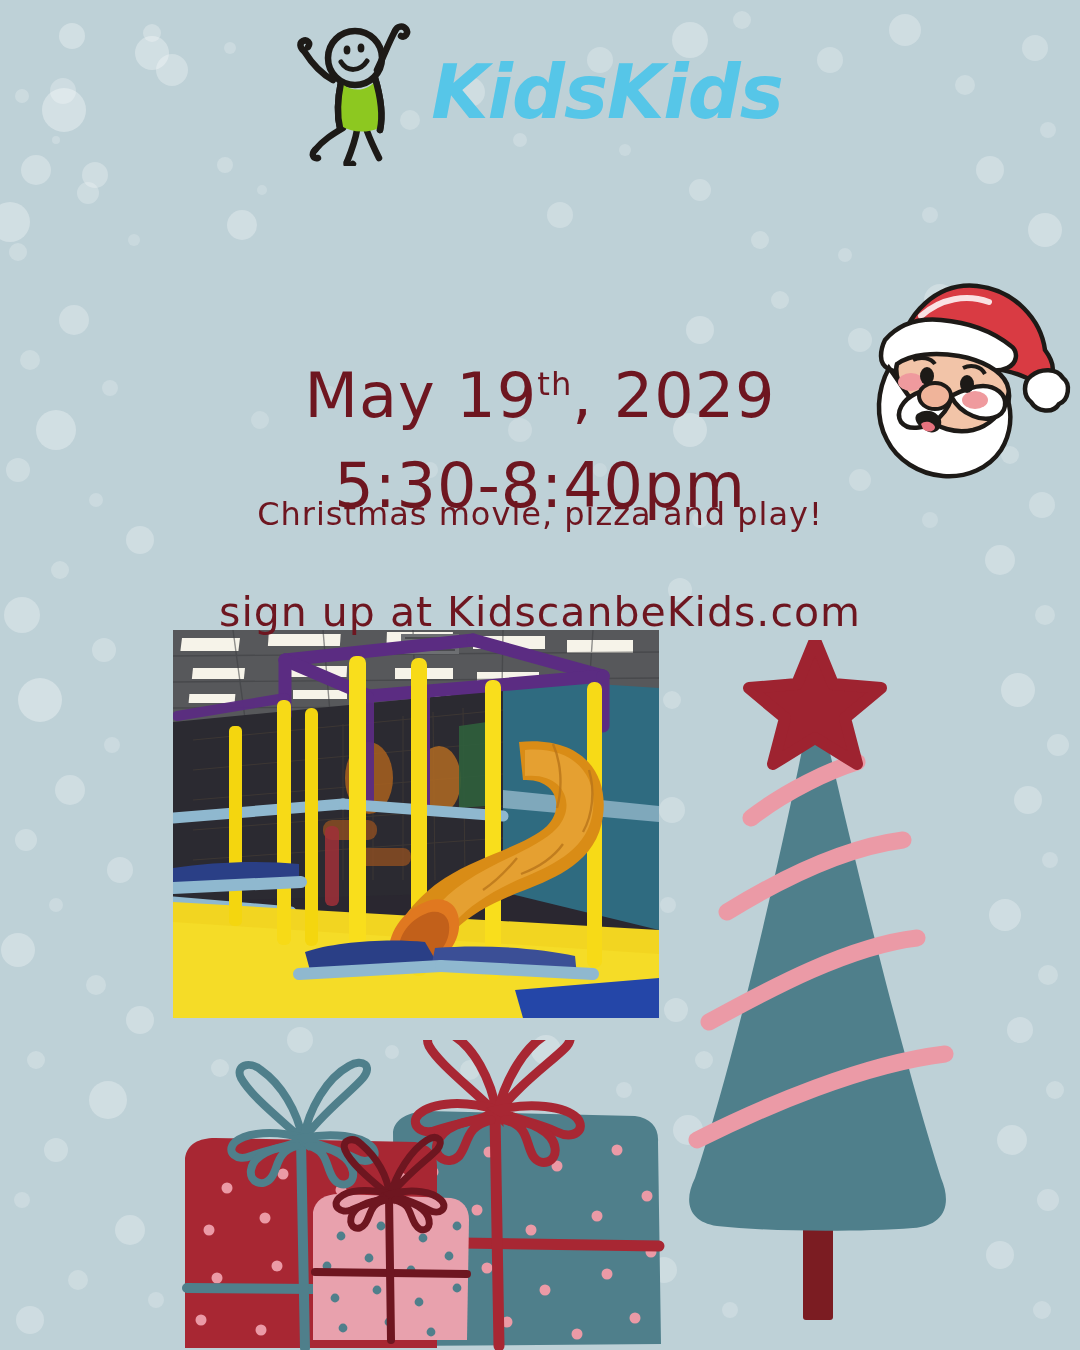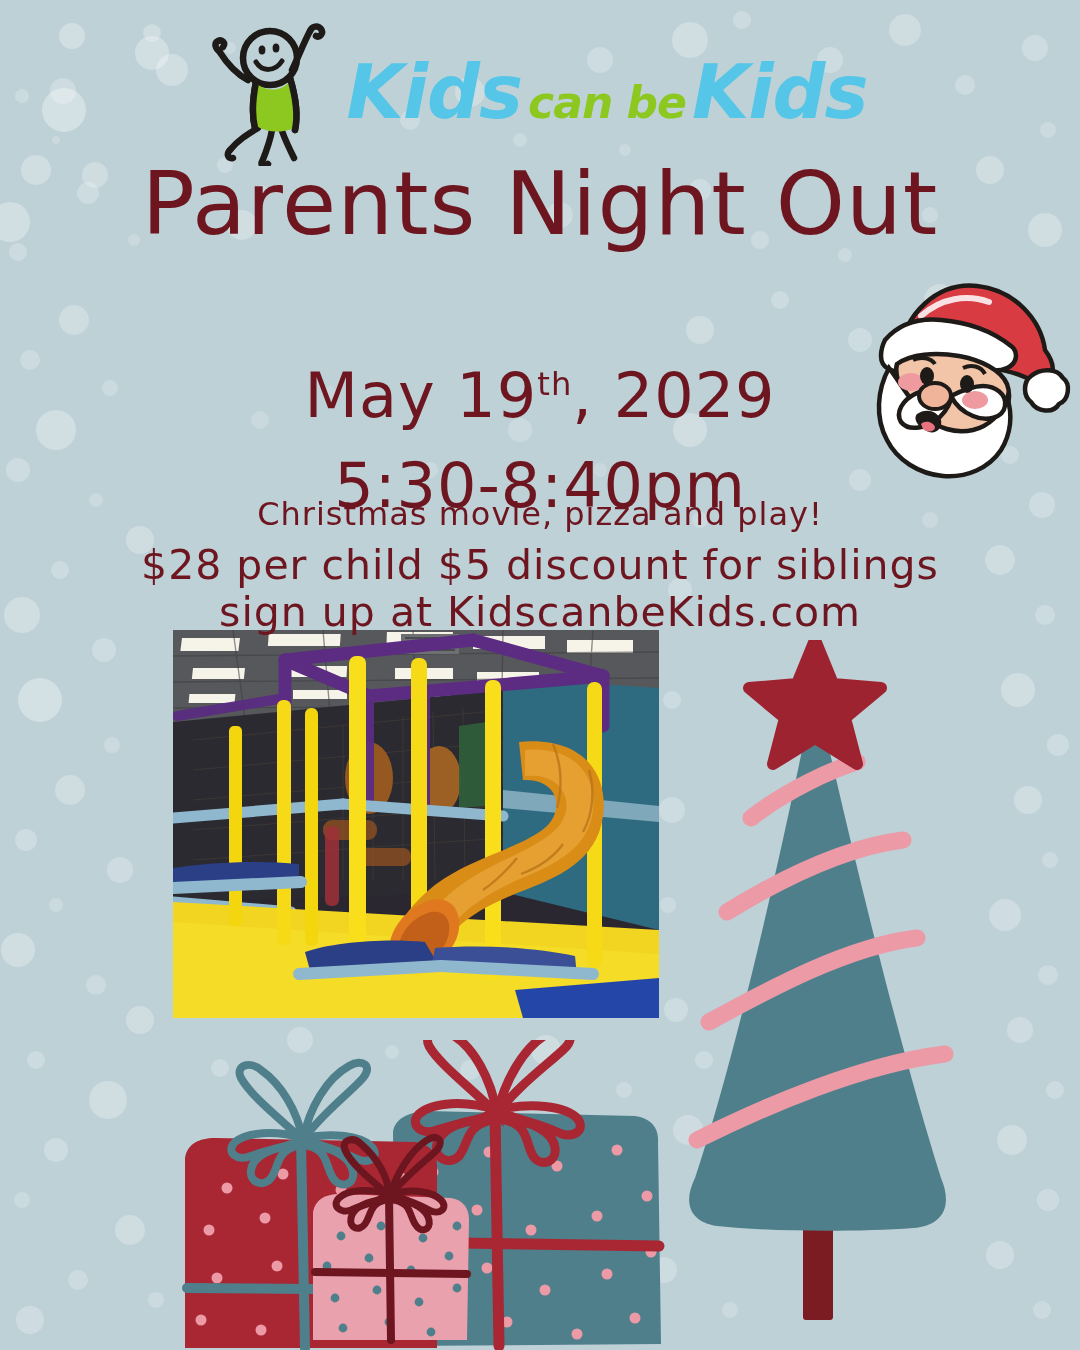--- a/index.html
+++ b/index.html
@@ -244,35 +244,32 @@
       </g>
 
       <g fill="#1d1a17">
         <ellipse cx="50" cy="32" rx="3.4" ry="4.6"></ellipse>
         <ellipse cx="64" cy="30" rx="3.4" ry="4.6"></ellipse>
       </g>
       <path d="M44 44 C50 54 63 54 70 43" fill="none" stroke="#1d1a17" stroke-width="5" stroke-linecap="round"></path>
     </svg>
     <div id="logo-text">
       <span class="logo-word logo-kids">Kids</span>
-      <span class="logo-word logo-mid">can be</span>
       <span class="logo-word logo-kids">Kids</span>
     </div>
   </div>
 
-  <div class="hand" id="title1">Parents Night Out</div>
 
   <div class="hand" id="dateline">
     <span>May 19</span><sup>th</sup><span>, 2029</span>
   </div>
 
   <div class="hand" id="timeline">5:30-8:40pm</div>
 
   <div class="hand" id="sub1">Christmas movie, pizza and play!</div>
-  <div class="hand" id="sub2">$28 per child $5 discount for siblings</div>
   <div class="hand" id="sub3">sign up at KidscanbeKids.com</div>
 
   <svg id="santa" viewBox="0 0 222 215">
 
     <path d="M44 86 C48 40 84 10 122 14 C160 18 186 48 190 78 C196 86 200 96 196 104
              C192 112 180 112 172 106 C150 96 120 92 96 96 C76 100 58 100 44 86 Z" fill="#d93b43" stroke="#1d1a17" stroke-width="4.5"></path>
     <path d="M66 44 C86 26 112 22 134 30" fill="none" stroke="#ffffff" stroke-width="6" stroke-linecap="round" opacity="0.85"></path>
     <path d="M160 62 C176 72 188 86 192 100" fill="none" stroke="#a51f2c" stroke-width="0"></path>
 
     <g>

